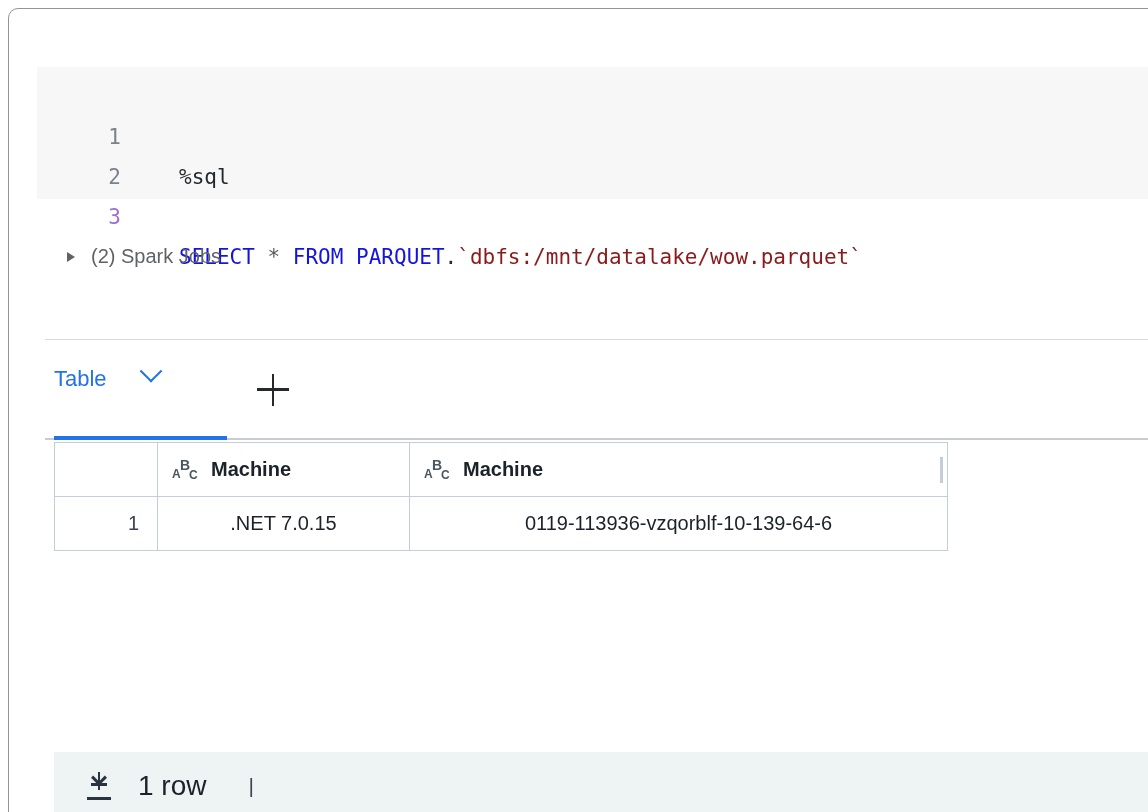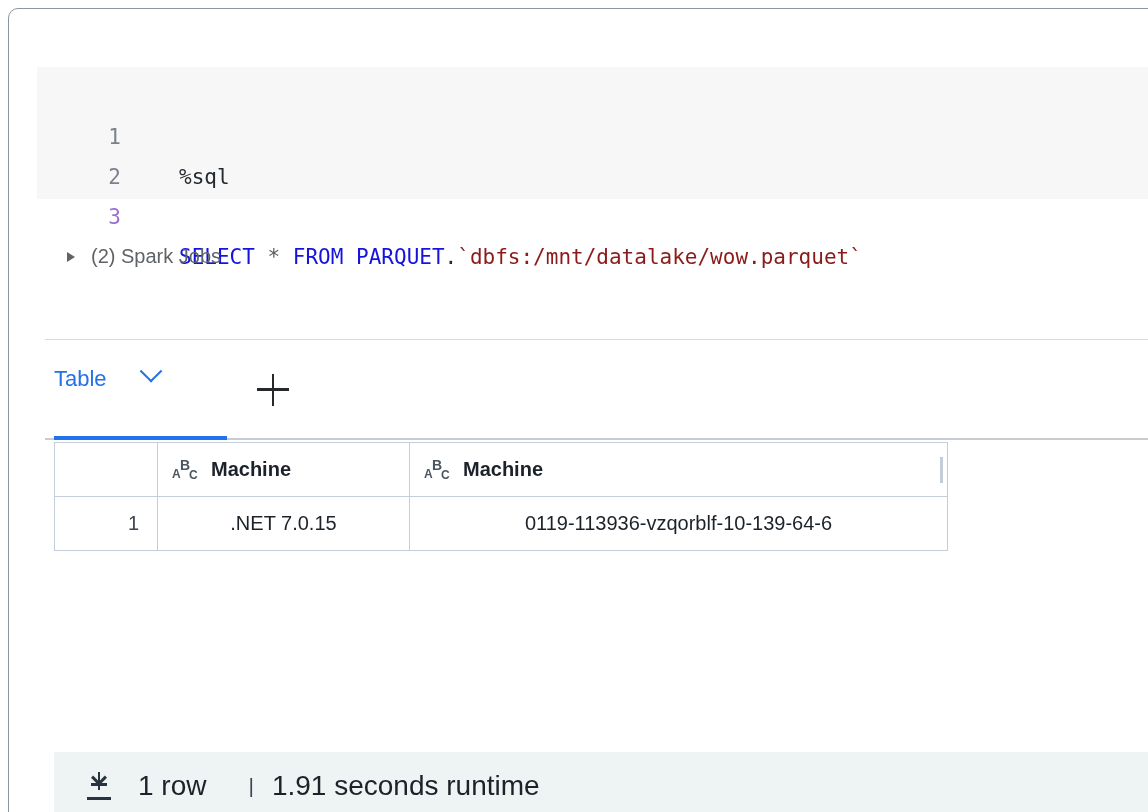--- a/index.html
+++ b/index.html
@@ -386,17 +386,16 @@
     </table>
 
     <div class="footer">
       <span class="dl-icon">
         <span class="shaft"></span>
           <span class="head"></span>
           <span class="base"></span>
       </span>
       <span class="footer-text footer-rows">1 row</span>
       <span class="footer-sep">|</span>
-      <span class="footer-text">1.91 seconds runtime</span>
     </div>
 
   </div>
 </div>
 
 </body></html>

